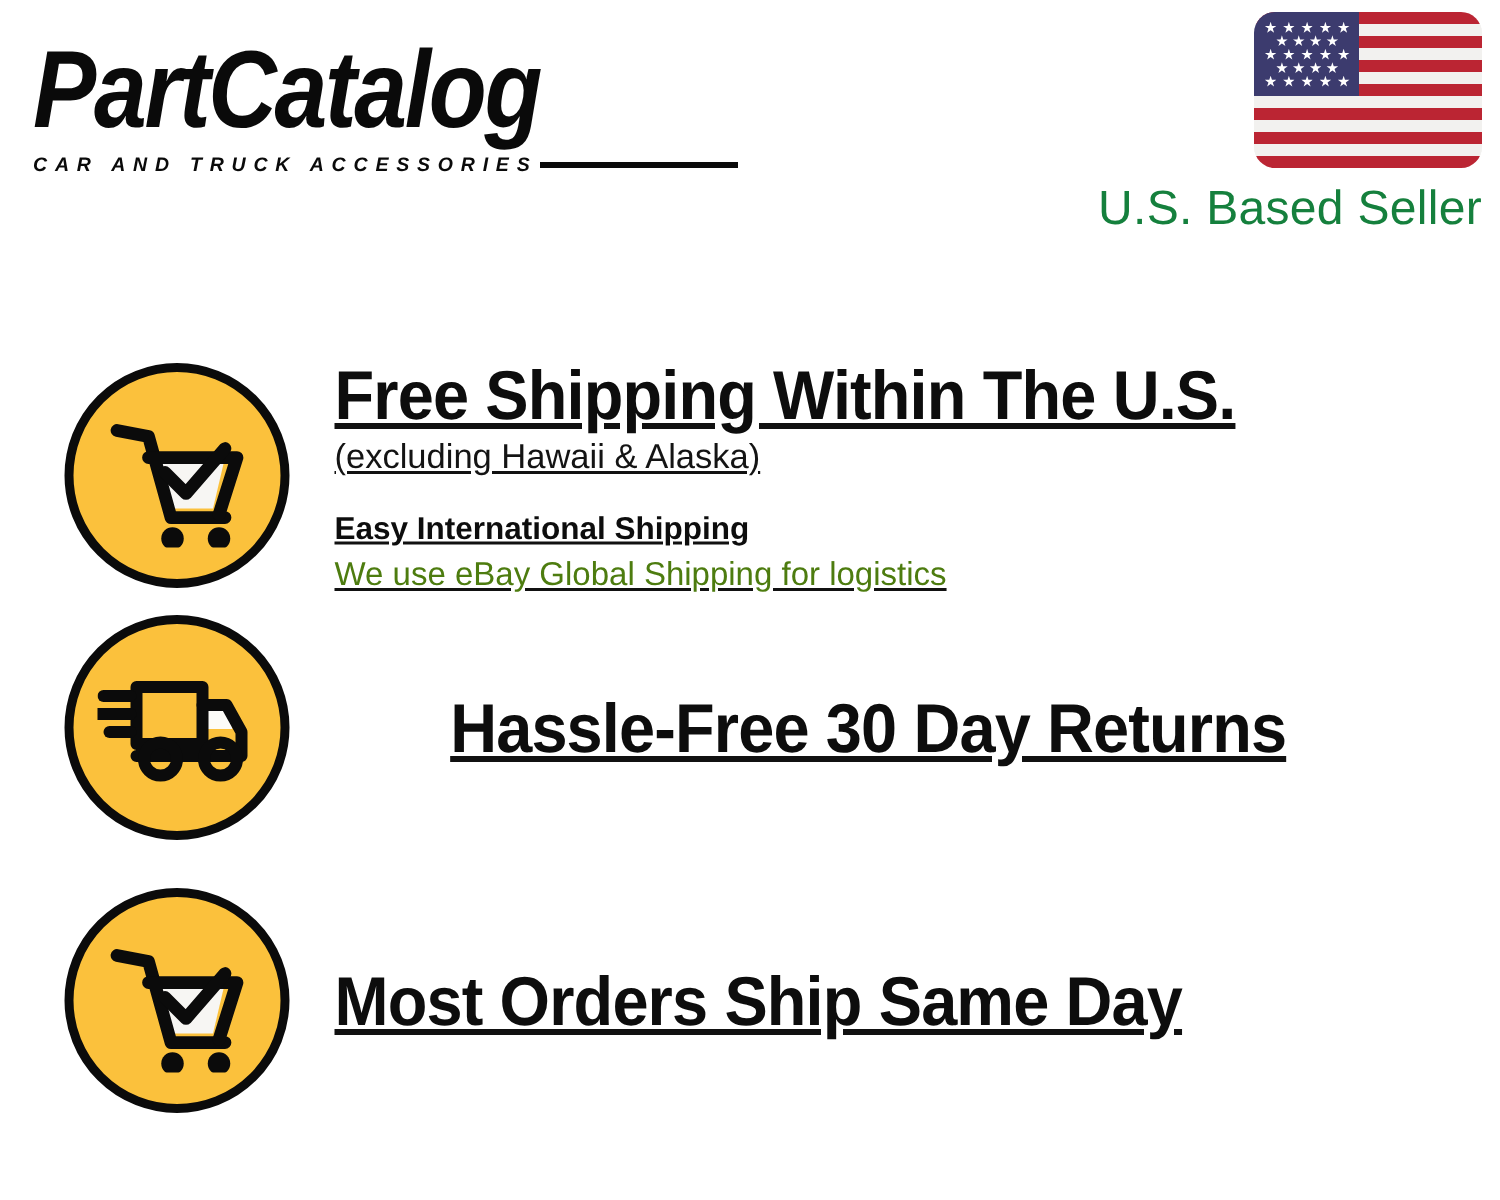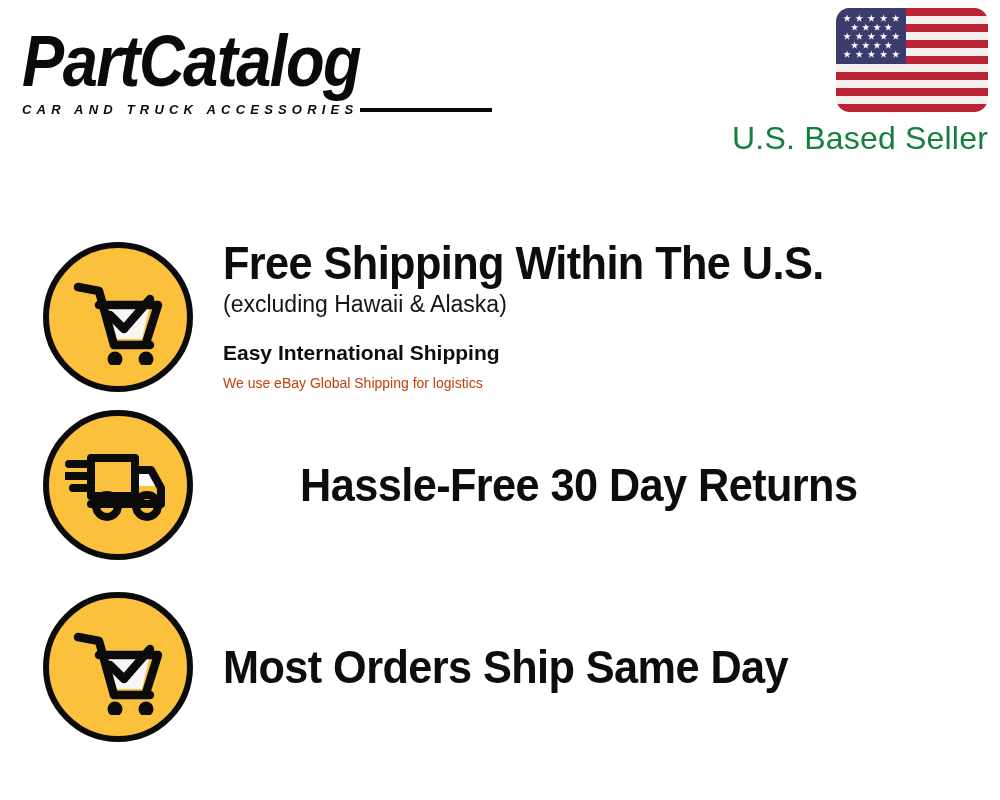--- a/index.html
+++ b/index.html
@@ -162,20 +162,21 @@
     display: flex;
     align-items: center;
     justify-content: center;
   }
   .icon-badge svg { display: block; }
 
   .feature-text {
     flex: 1 1 auto;
     margin-left: 30px;
     padding-right: 20px;
+    text-decoration: underline;
   }
 
   .feat-headline {
     font-family: "Liberation Sans", sans-serif;
     font-weight: bold;
     font-size: 46px;
     line-height: 52px;
     letter-spacing: -0.6px;
     color: #0d0d0d;
     transform: scaleX(0.94);
@@ -193,23 +194,23 @@
     font-family: "Liberation Sans", sans-serif;
     font-weight: bold;
     font-size: 21px;
     line-height: 30px;
     margin-top: 18px;
     color: #0d0d0d;
     white-space: nowrap;
   }
   .feat-sub-2 {
     font-family: "Liberation Sans", sans-serif;
-    font-size: 14px;
+    font-size: 22px;
     line-height: 30px;
-    color: #c2410c;
+    color: #4d7c0f;
     white-space: nowrap;
   }
 </style>
 </head>
 <body>
 
 <div class="header">
 
   <div class="brand-logo">
     <div class="brand-wordmark">PartCatalog</div>

